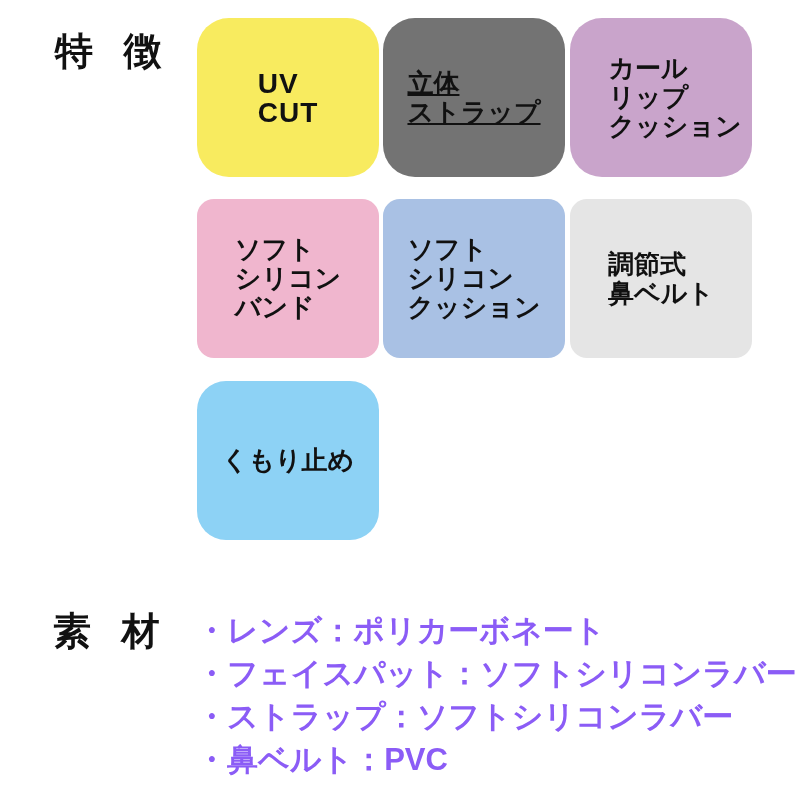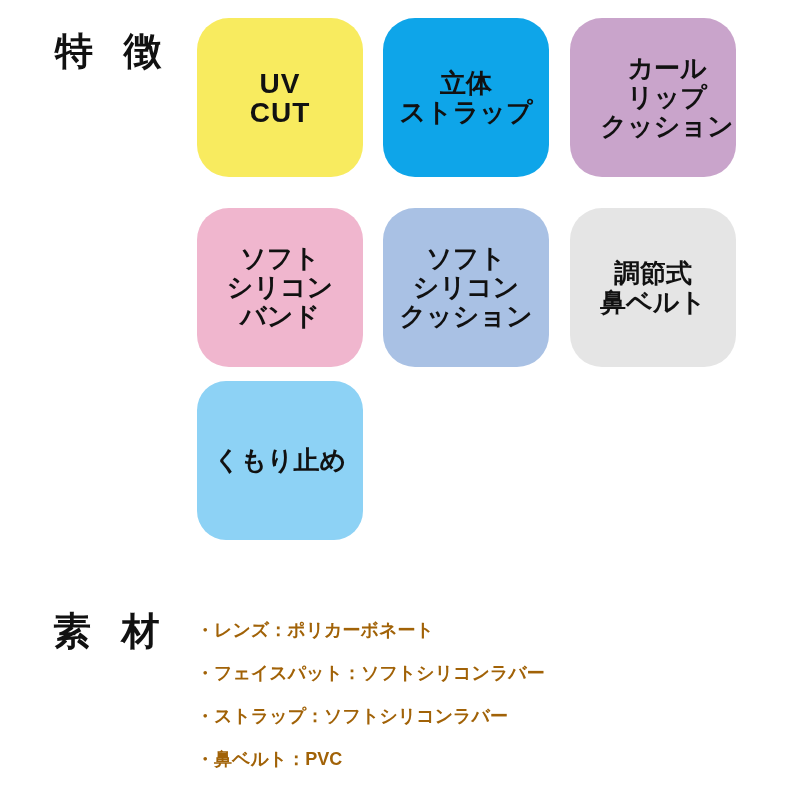--- a/index.html
+++ b/index.html
@@ -22,66 +22,66 @@
     font-weight: bold;
     letter-spacing: 10px;
     color: #111111;
     white-space: nowrap;
   }
   #heading-features { left: 55px; top: 26px; }
   #heading-materials { left: 53px; top: 606px; }
 
   .tile {
     position: absolute;
-    width: 166px;
+    width: 182px;
     height: 159px;
     border-radius: 32px;
     display: flex;
     align-items: center;
     justify-content: center;
-    text-align: center;
+    text-align: left;
   }
   .tile-label {
     font-size: 26px;
     font-weight: bold;
     line-height: 29px;
     color: #111111;
     white-space: pre-line;
   }
   .tile-label.latin { font-size: 28px; letter-spacing: 1px; }
 
   .col-0 { left: 197px; }
   .col-1 { left: 383px; }
   .col-2 { left: 570px; }
   .row-0 { top: 18px; }
-  .row-1 { top: 208px; }
+  .row-1 { top: 199px; border-radius: 17px; }
   .row-2 { top: 381px; }
 
   .materials-list { position: absolute; left: 196px; top: 609px; }
   .material-item {
-    font-size: 18px;
+    font-size: 31px;
     font-weight: bold;
     line-height: 43px;
-    color: #a16207;
+    color: #8b5cf6;
     white-space: nowrap;
   }
 </style>
 </head>
 <body>
 
 <div class="canvas">
 
   <div id="heading-features" class="section-heading">特 徴</div>
 
   <div class="tile col-0 row-0" style="background-color: rgb(248, 235, 95);">
     <span class="tile-label latin">UV
 CUT</span>
   </div>
 
-  <div class="tile col-1 row-0" style="background-color: #0ea5e9;">
+  <div class="tile col-1 row-0" style="background-color: #737373; text-decoration: underline;">
     <span class="tile-label">立体
 ストラップ</span>
   </div>
 
   <div class="tile col-2 row-0" style="background-color: rgb(201, 164, 203); padding-left: 28px;">
     <span class="tile-label">カール
 リップ
 クッション</span>
   </div>
 

